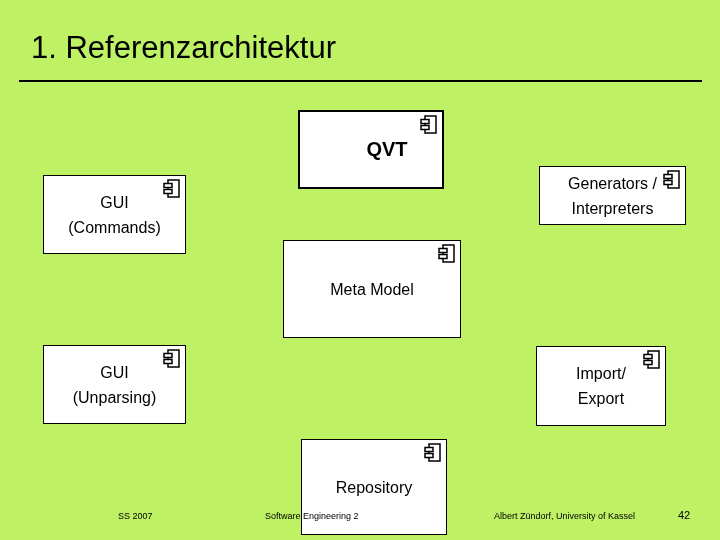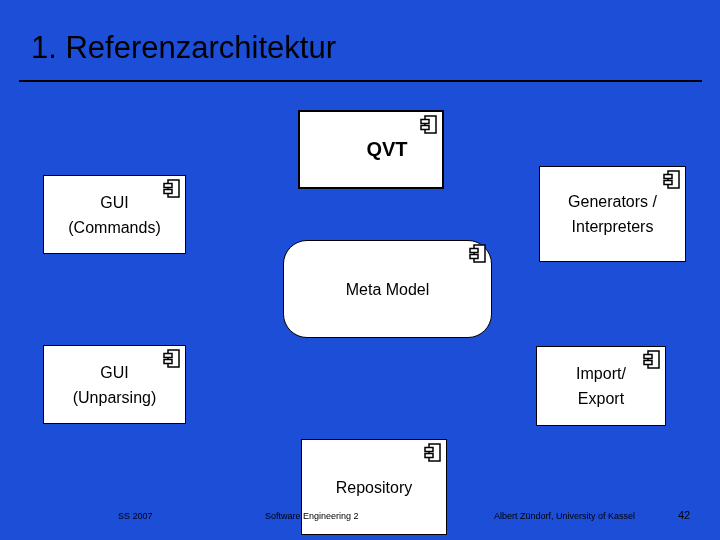--- a/index.html
+++ b/index.html
@@ -1,20 +1,20 @@
 <!DOCTYPE html>
 <html><head>
 <meta charset="utf-8">
 <style>
   html, body { margin: 0; padding: 0; }
   .slide {
     position: relative;
     width: 720px;
     height: 540px;
-    background: #1d4ed8;
+    background: #bef264;
     font-family: "Liberation Sans", sans-serif;
     color: #000000;
     overflow: hidden;
   }
   .slide-title {
     position: absolute;
     left: 31px;
     top: 30px;
     font-size: 31px;
     font-weight: 400;
@@ -46,22 +46,22 @@
   .node .cicon {
     position: absolute;
     top: 3px;
     right: 5px;
     width: 17px;
     height: 19px;
   }
   #node-qvt { left: 298px; top: 110px; width: 146px; height: 79px; border-width: 2px; padding-left: 32px; }
   #node-qvt .label { font-weight: bold; font-size: 20px; }
   #node-gui-commands { left: 43px; top: 175px; width: 143px; height: 79px; }
-  #node-generators { left: 539px; top: 166px; width: 147px; height: 96px; }
-  #node-meta-model { left: 283px; top: 240px; width: 209px; height: 98px; border-radius: 24px; }
+  #node-generators { left: 539px; top: 166px; width: 147px; height: 59px; }
+  #node-meta-model { left: 283px; top: 240px; width: 178px; height: 98px; }
   #node-gui-unparsing { left: 43px; top: 345px; width: 143px; height: 79px; }
   #node-import-export { left: 536px; top: 346px; width: 130px; height: 80px; }
   #node-repository { left: 301px; top: 403px; width: 146px; height: 96px; margin-top: 36px; }
   .footer-item {
     position: absolute;
     top: 511px;
     font-size: 9px;
     white-space: nowrap;
   }
   #footer-semester { left: 118px; }

